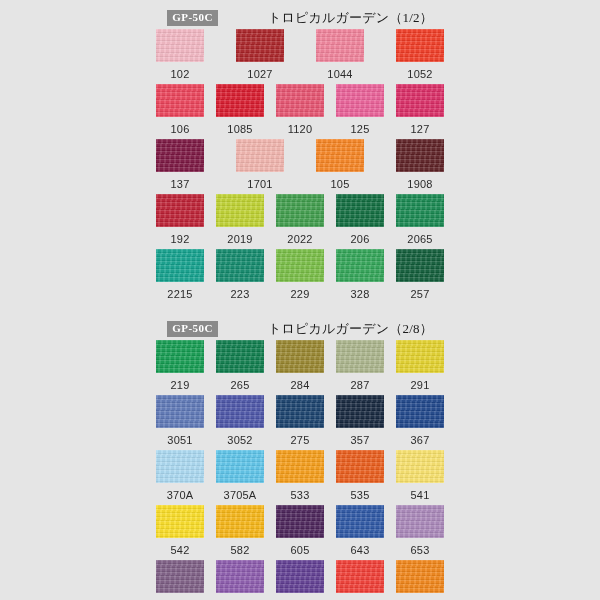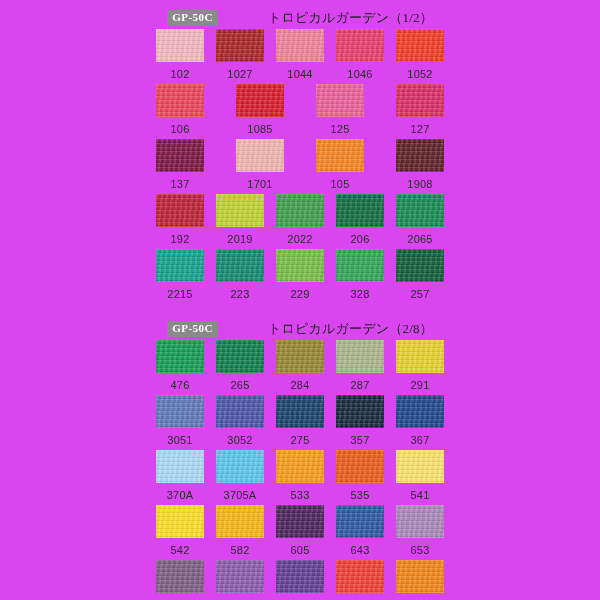--- a/index.html
+++ b/index.html
@@ -10,21 +10,21 @@
     width: 600px;
     height: 600px;
     background: #ffffff;
     font-family: "Liberation Sans", sans-serif;
     overflow: hidden;
   }
   .page {
     width: 600px;
     height: 600px;
     position: relative;
-    background: #d946ef;
+    background: #e5e5e5;
     box-sizing: border-box;
   }
   .section {
     width: 100%;
   }
   .section-header {
     display: flex;
     align-items: center;
     justify-content: center;
     gap: 6px;
@@ -125,36 +125,36 @@
         </div>
         <div class="cell">
           <div class="swatch" style="background-color: rgb(169, 34, 38);"></div>
           <div class="swatch-label">1027</div>
         </div>
         <div class="cell">
           <div class="swatch" style="background-color: rgb(239, 128, 152);"></div>
           <div class="swatch-label">1044</div>
         </div>
         <div class="cell">
-          <div class="swatch" style="background-color: rgb(232, 58, 110);"></div>
-          <div class="swatch-label">1046</div>
-        </div>
-        <div class="cell">
           <div class="swatch" style="background-color: rgb(239, 58, 35);"></div>
           <div class="swatch-label">1052</div>
         </div>
       </div>
       <div class="row">
         <div class="cell">
           <div class="swatch" style="background-color: rgb(234, 65, 88);"></div>
           <div class="swatch-label">106</div>
         </div>
         <div class="cell">
           <div class="swatch" style="background-color: rgb(215, 24, 43);"></div>
           <div class="swatch-label">1085</div>
+        </div>
+        <div class="cell">
+          <div class="swatch" style="background-color: rgb(229, 81, 110);"></div>
+          <div class="swatch-label">1120</div>
         </div>
         <div class="cell">
           <div class="swatch" style="background-color: rgb(233, 94, 150);"></div>
           <div class="swatch-label">125</div>
         </div>
         <div class="cell">
           <div class="swatch" style="background-color: rgb(217, 42, 100);"></div>
           <div class="swatch-label">127</div>
         </div>
       </div>
@@ -225,21 +225,21 @@
 
   <div class="section sec2">
     <div class="section-header">
       <span class="code-badge">GP-50C</span>
       <span class="section-title">トロピカルガーデン（2/8）</span>
     </div>
     <div class="grid">
       <div class="row">
         <div class="cell">
           <div class="swatch" style="background-color: rgb(18, 154, 79);"></div>
-          <div class="swatch-label">476</div>
+          <div class="swatch-label">219</div>
         </div>
         <div class="cell">
           <div class="swatch" style="background-color: rgb(12, 123, 75);"></div>
           <div class="swatch-label">265</div>
         </div>
         <div class="cell">
           <div class="swatch" style="background-color: rgb(150, 132, 44);"></div>
           <div class="swatch-label">284</div>
         </div>
         <div class="cell">

